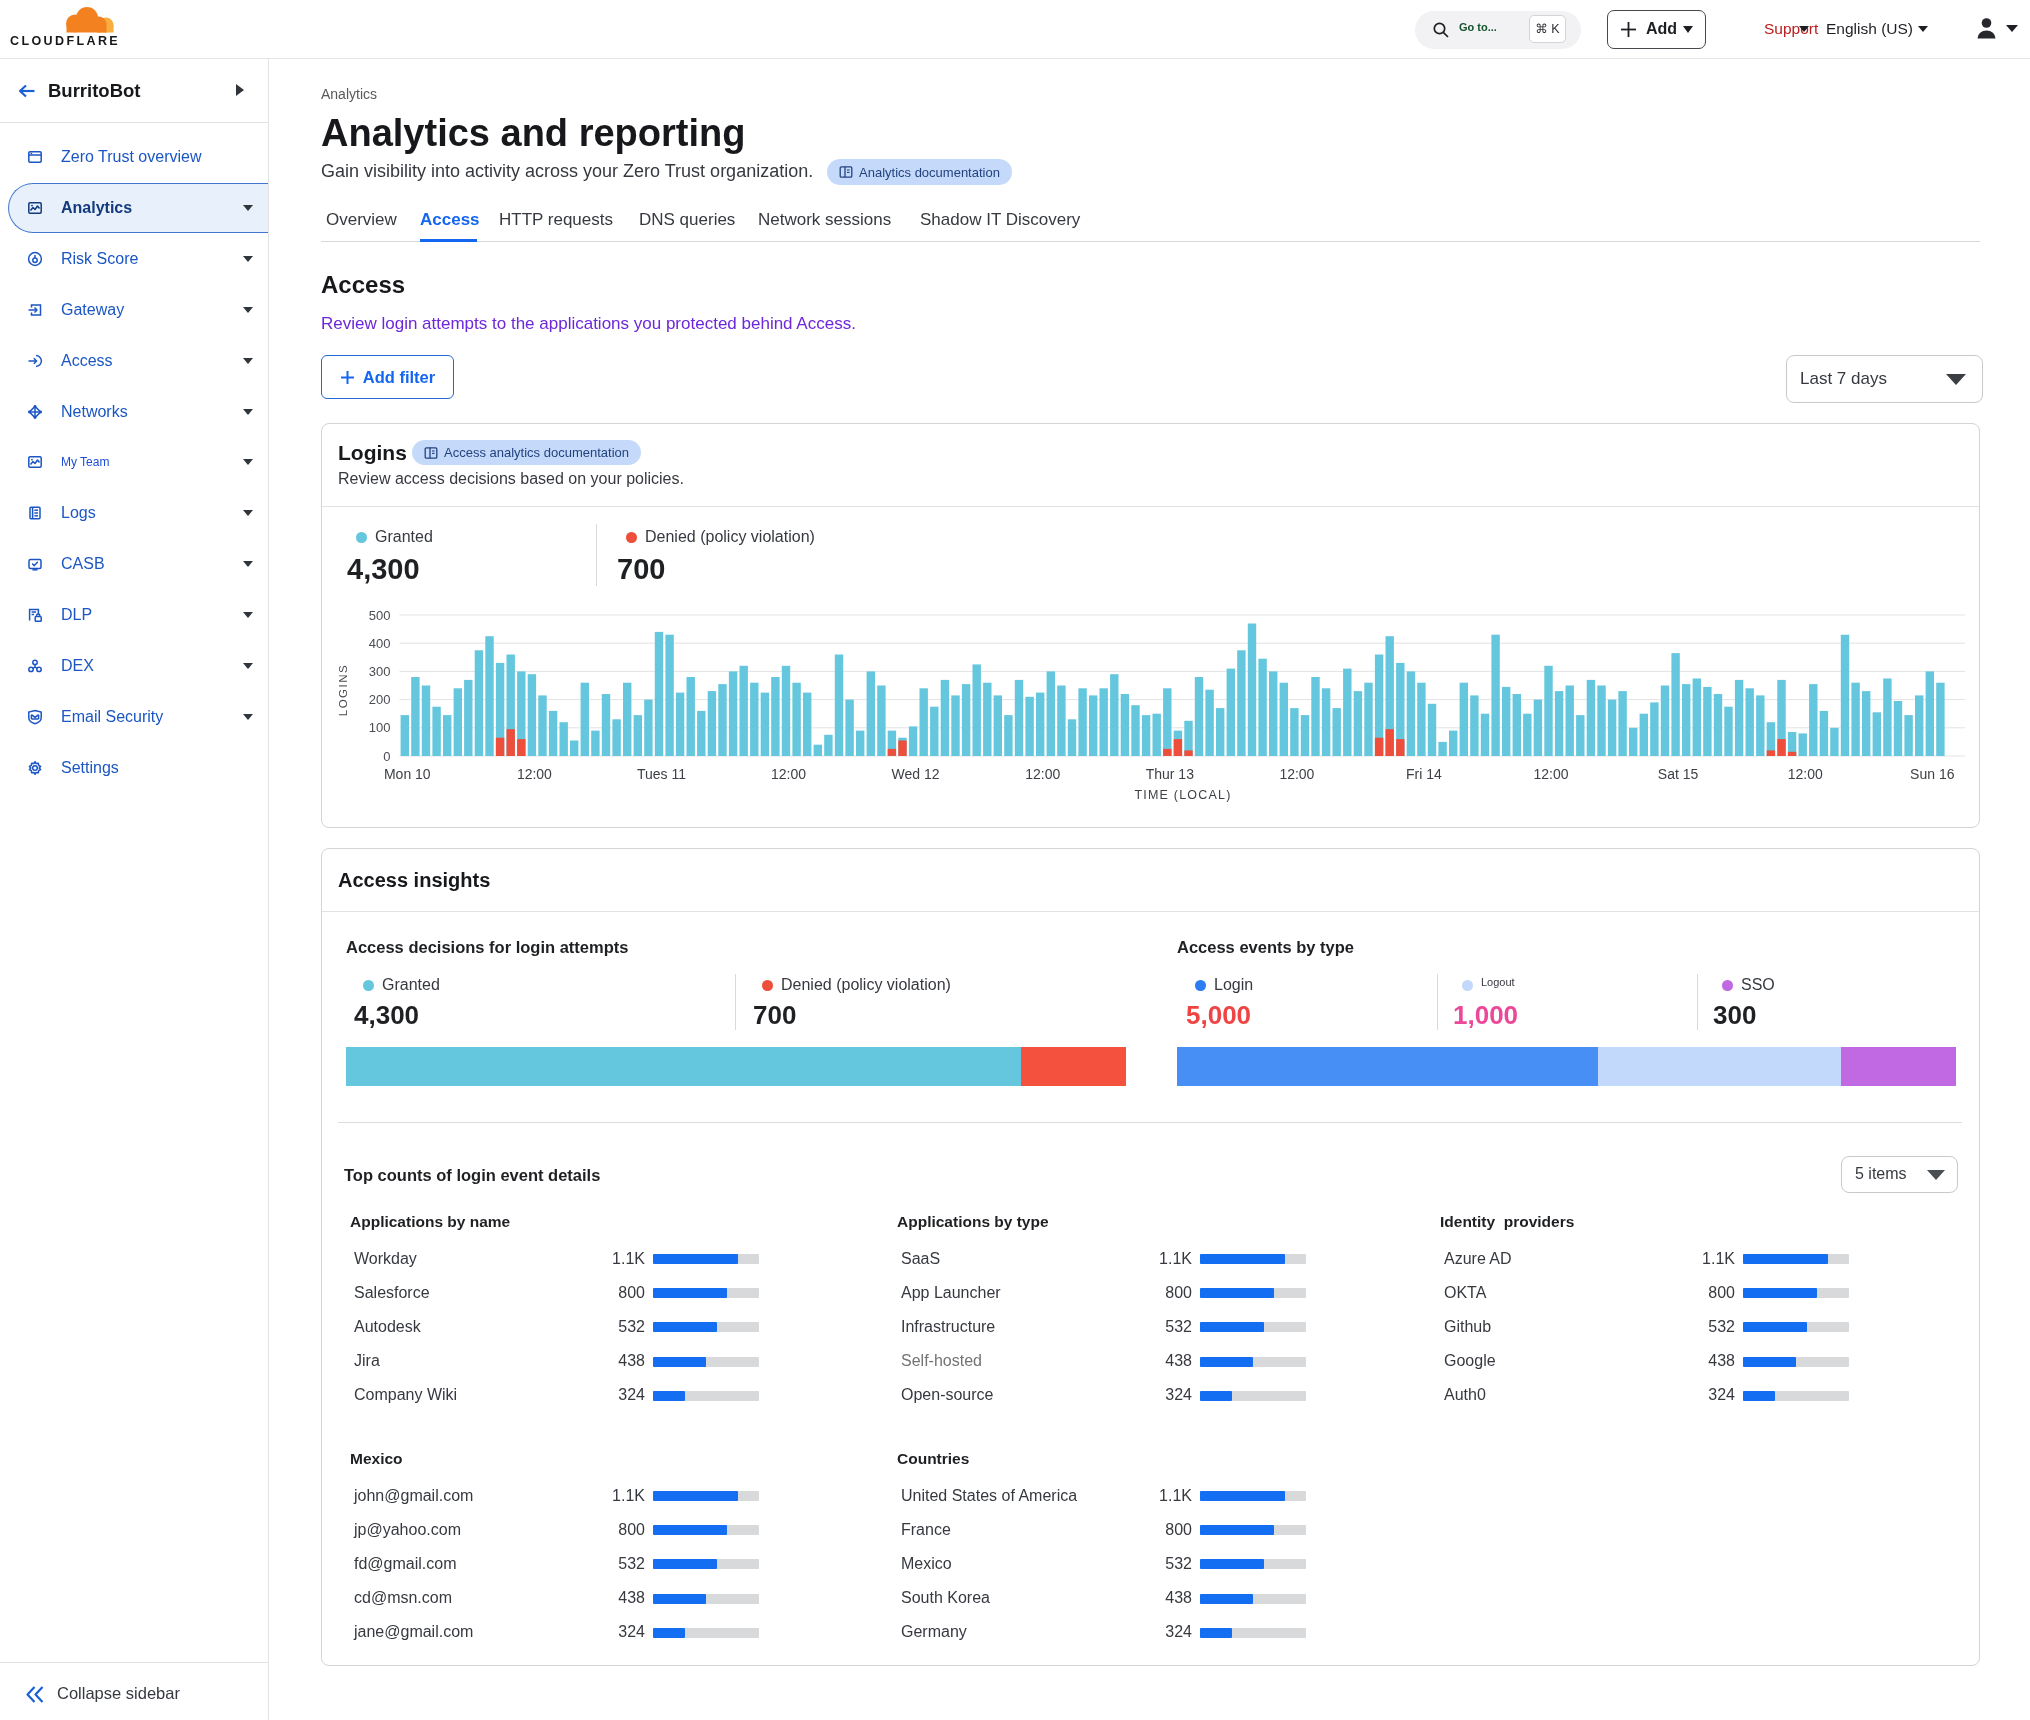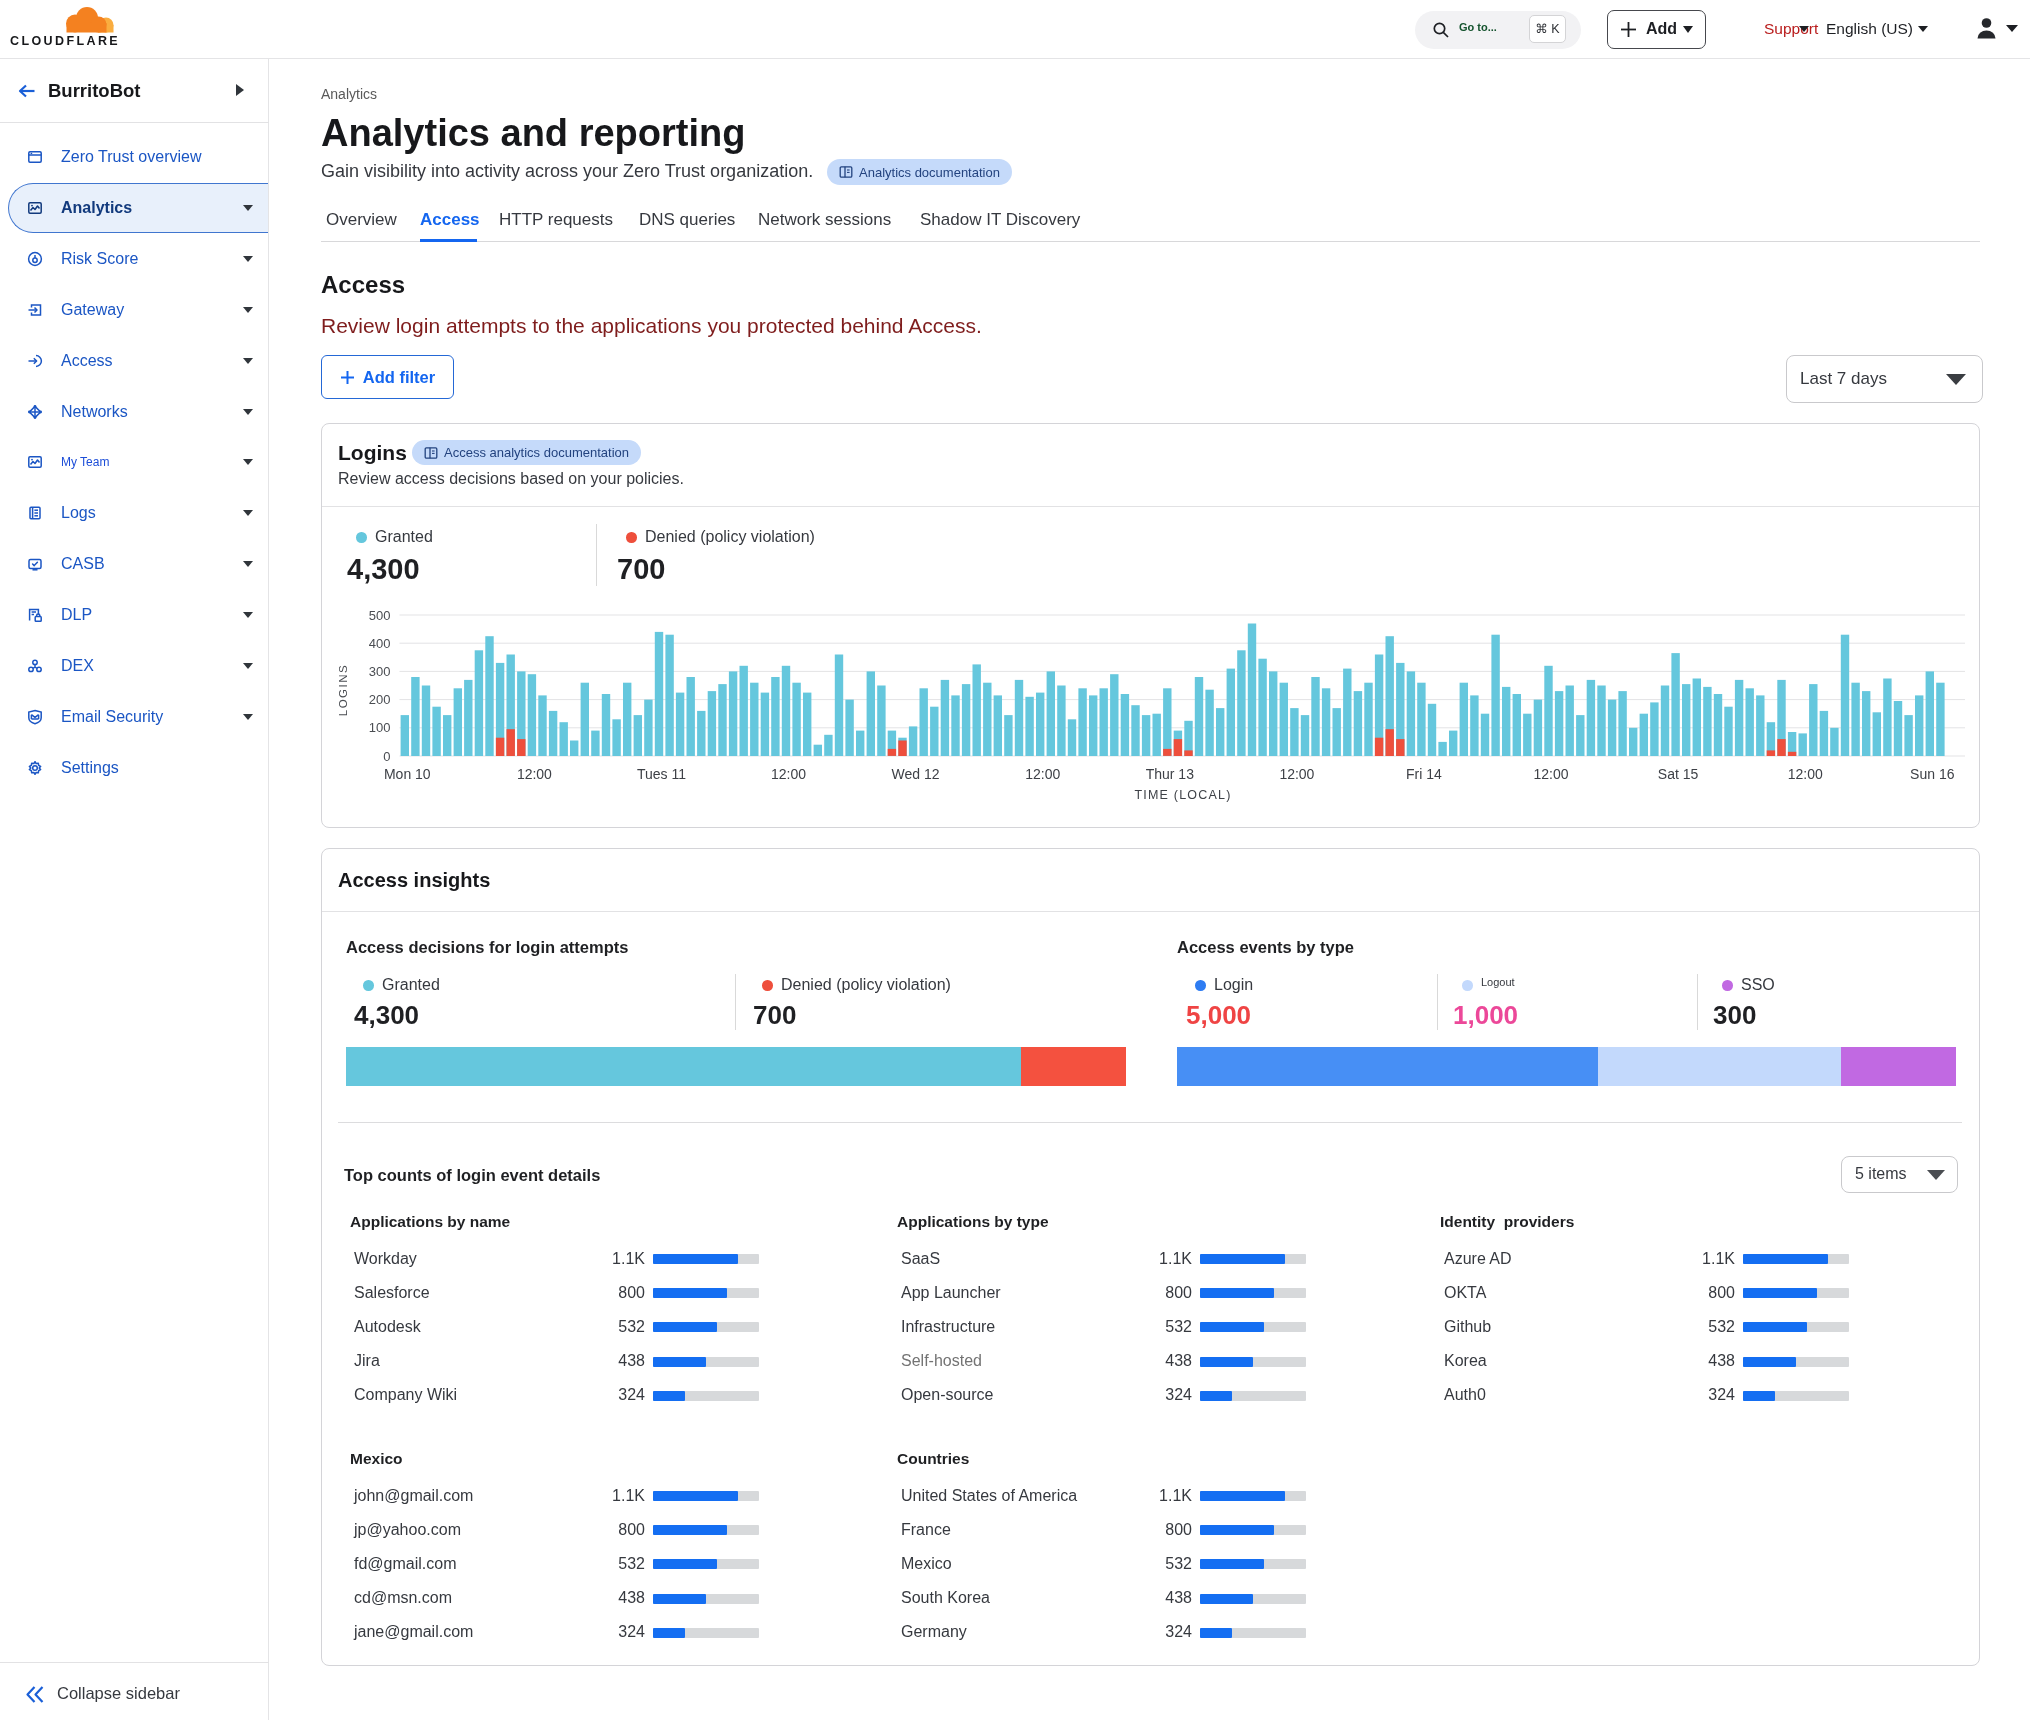--- a/index.html
+++ b/index.html
@@ -183,21 +183,21 @@
 <div class="hdiv" style="left:321px;top:241px;width:1659px;background:#d8d8da"></div>
 <div class="abs" style="left:326px;top:210px;font-size:17px;color:#36393f">Overview</div>
 <div class="abs" style="left:420px;top:210px;font-size:17px;font-weight:bold;color:#1466f0">Access</div>
 <div class="abs" style="left:420px;top:239px;width:57px;height:3px;background:#1466f0"></div>
 <div class="abs" style="left:499px;top:210px;font-size:17px;color:#36393f">HTTP requests</div>
 <div class="abs" style="left:639px;top:210px;font-size:17px;color:#36393f">DNS queries</div>
 <div class="abs" style="left:758px;top:210px;font-size:17px;color:#36393f">Network sessions</div>
 <div class="abs" style="left:920px;top:210px;font-size:17px;color:#36393f">Shadow IT Discovery</div>
 
 <div class="abs" style="left:321px;top:271px;font-size:24px;font-weight:bold;color:#17181b">Access</div>
-<div class="abs" style="left:321px;top:314px;font-size:21px;color:#7f1d1d">Review login attempts to the applications you protected behind Access.</div>
+<div class="abs" style="left:321px;top:314px;font-size:17px;color:#6d28d9">Review login attempts to the applications you protected behind Access.</div>
 
 <div class="abs" style="left:321px;top:355px;width:133px;height:44px;border:1px solid #2468d6;border-radius:6px;display:flex;align-items:center;justify-content:center;gap:8px">
   <svg width="15" height="15">
       <line x1="7.5" y1="1" x2="7.5" y2="14" stroke="#1466f0" stroke-width="2"></line>
       <line x1="1" y1="7.5" x2="14" y2="7.5" stroke="#1466f0" stroke-width="2"></line>
     </svg>
   <span style="font-size:16.5px;font-weight:bold;color:#1466f0">Add filter</span>
 </div>
 <div class="abs" style="left:1786px;top:355px;width:197px;height:48px;border:1px solid #c9c9cc;border-radius:8px"></div>
 <div class="abs" style="left:1800px;top:369px;font-size:17px;color:#36393f">Last 7 days</div>
@@ -517,21 +517,21 @@
 <div style="position:absolute;left:1444px;top:1283.7px;font-size:16px;color:#36393f">OKTA</div>
 <div style="position:absolute;left:1635px;top:1283.7px;width:100px;text-align:right;font-size:16px;color:#36393f">800</div>
 <div style="position:absolute;left:1743px;top:1288.2px;width:106px;height:10px;background:#d7d9db;border-radius:1px">
     <div style="width:70%;height:10px;background:#146ef2;border-radius:1px"></div>
   </div>
 <div style="position:absolute;left:1444px;top:1317.9px;font-size:16px;color:#36393f">Github</div>
 <div style="position:absolute;left:1635px;top:1317.9px;width:100px;text-align:right;font-size:16px;color:#36393f">532</div>
 <div style="position:absolute;left:1743px;top:1322.4px;width:106px;height:10px;background:#d7d9db;border-radius:1px">
     <div style="width:60%;height:10px;background:#146ef2;border-radius:1px"></div>
   </div>
-<div style="position:absolute;left:1444px;top:1352.1px;font-size:16px;color:#36393f">Korea</div>
+<div style="position:absolute;left:1444px;top:1352.1px;font-size:16px;color:#36393f">Google</div>
 <div style="position:absolute;left:1635px;top:1352.1px;width:100px;text-align:right;font-size:16px;color:#36393f">438</div>
 <div style="position:absolute;left:1743px;top:1356.6px;width:106px;height:10px;background:#d7d9db;border-radius:1px">
     <div style="width:50%;height:10px;background:#146ef2;border-radius:1px"></div>
   </div>
 <div style="position:absolute;left:1444px;top:1386.3px;font-size:16px;color:#36393f">Auth0</div>
 <div style="position:absolute;left:1635px;top:1386.3px;width:100px;text-align:right;font-size:16px;color:#36393f">324</div>
 <div style="position:absolute;left:1743px;top:1390.8px;width:106px;height:10px;background:#d7d9db;border-radius:1px">
     <div style="width:30%;height:10px;background:#146ef2;border-radius:1px"></div>
   </div>
 <div style="position:absolute;left:350px;top:1450px;font-size:15.5px;font-weight:bold;color:#1f2023">Mexico</div>

